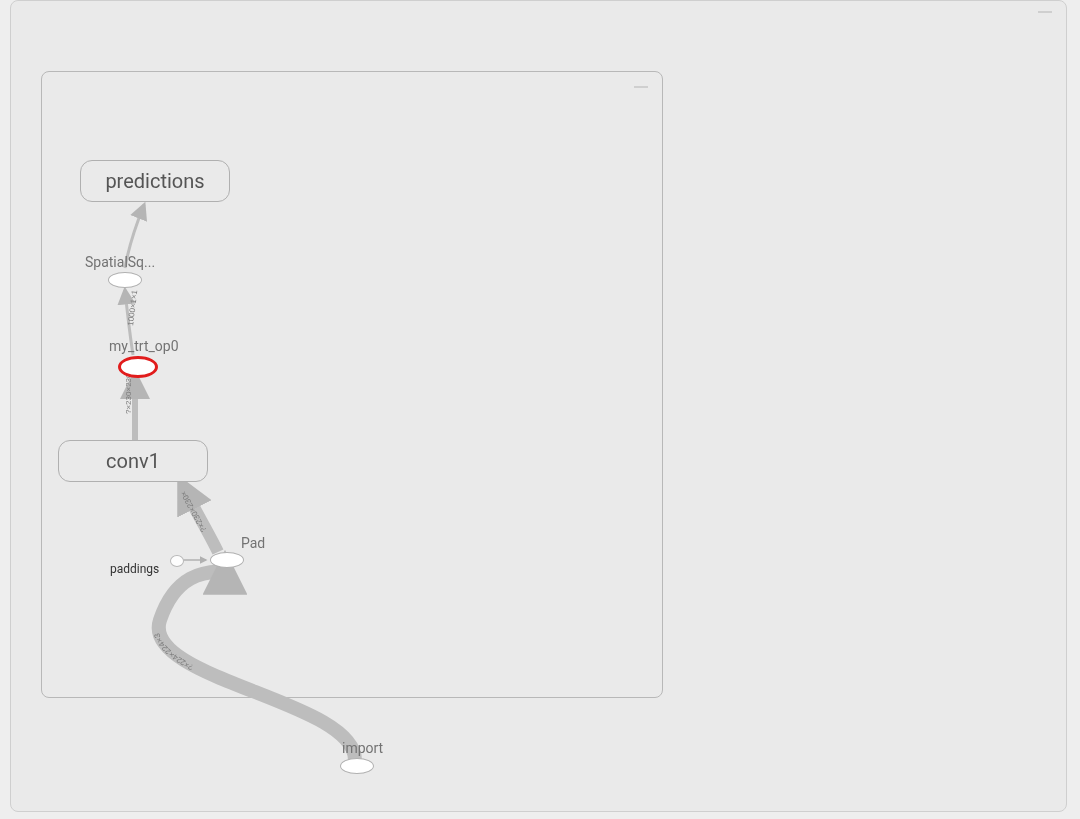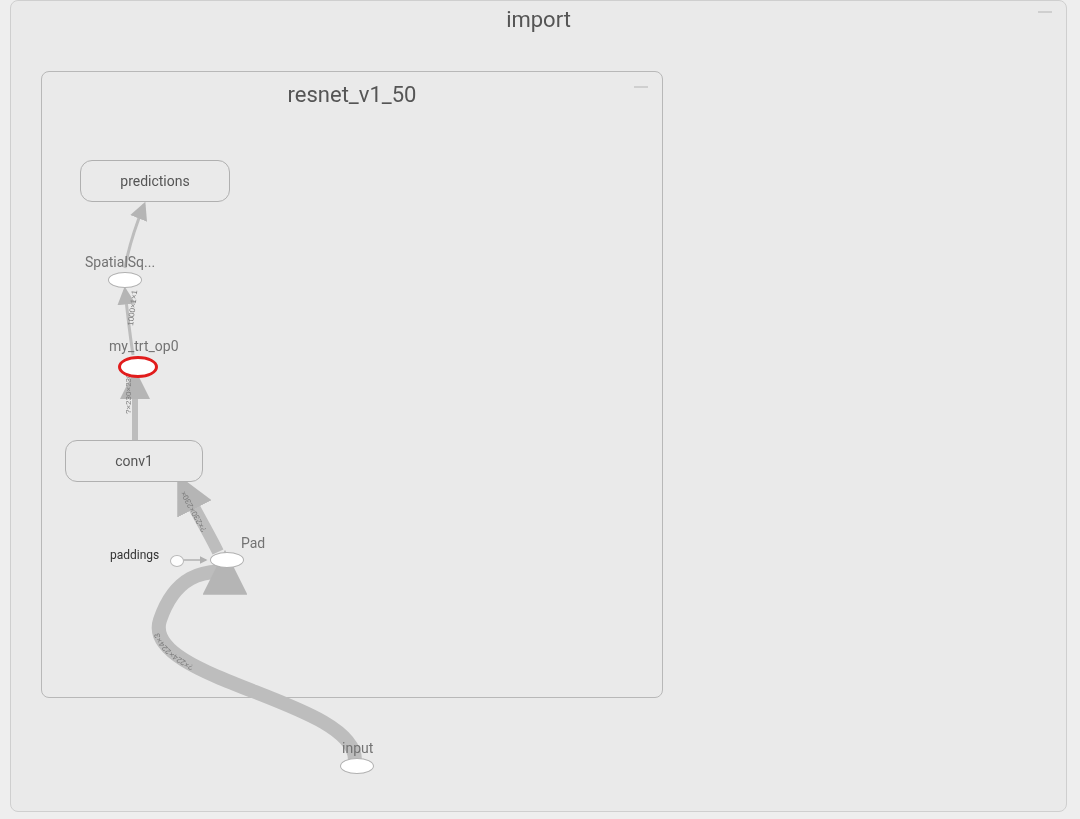--- a/index.html
+++ b/index.html
@@ -67,21 +67,21 @@
     height: 2px;
     background: #cfcfcf;
   }
 
   .abs { position: absolute; }
 
   .scope-node {
     border: 1px solid #b0b0b0;
     border-radius: 12px;
     background: #eaeaea;
-    font-size: 14px;
+    font-size: 20px;
     color: #555;
     display: flex;
     align-items: center;
     justify-content: center;
     padding: 0 12px;
     box-sizing: border-box;
   }
 
   .op-ellipse {
     border: 1.5px solid #b0b0b0;
@@ -116,25 +116,23 @@
   .edge-dim {
     font-family: Arial, sans-serif;
     font-size: 8px;
     fill: #7a7a7a;
   }
 </style>
 </head>
 <body>
 
 <div class="outer-card">
-  <div class="outer-title">import</div>
   <div class="outer-collapse"></div>
 
   <div class="inner-card">
-    <div class="inner-title">resnet_v1_50</div>
     <div class="inner-collapse"></div>
   </div>
 </div>
 
 <svg class="edges">
   <defs>
 
     <marker id="ah-thin" viewBox="0 0 10 10" refX="8" refY="5" markerWidth="6" markerHeight="6" orient="auto-start-reverse">
       <path d="M0,0 L10,5 L0,10 Z" fill="#b5b5b5"></path>
     </marker>
@@ -173,24 +171,24 @@
 <div class="abs scope-node" style="left:80px; top:160px; width:150px; height:42px;">
   <span>predictions</span>
 </div>
 
 <div class="abs op-label" style="left:85px; top:254px;">SpatialSq...</div>
 <div class="abs op-ellipse" style="left:108px; top:272px; width:32px; height:14px;"></div>
 
 <div class="abs op-label" style="left:100px; top:338px;margin-left:9px;">my_trt_op0</div>
 <div class="abs op-ellipse selected" style="left:118px; top:356px; width:34px; height:16px;"></div>
 
-<div class="abs scope-node" style="left:65px; top:440px; width:138px; height:42px;">
+<div class="abs scope-node" style="left:58px; top:440px; width:150px; height:42px;">
   <span>conv1</span>
 </div>
 
 <div class="abs op-label" style="left:241px; top:535px;text-align:center;">Pad</div>
 <div class="abs op-ellipse" style="left:210px; top:552px; width:32px; height:14px;"></div>
 
-<div class="abs op-label tiny" style="left:110px; top:548px;">paddings</div>
+<div class="abs op-label tiny" style="left:110px; top:562px;">paddings</div>
 <div class="abs op-ellipse const" style="left:170px; top:555px; width:12px; height:10px;"></div>
 
-<div class="abs op-label" style="left:342px; top:740px;">input</div>
+<div class="abs op-label" style="left:342px; top:740px;">import</div>
 <div class="abs op-ellipse" style="left:340px; top:758px; width:32px; height:14px;"></div>
 
 </body></html>

